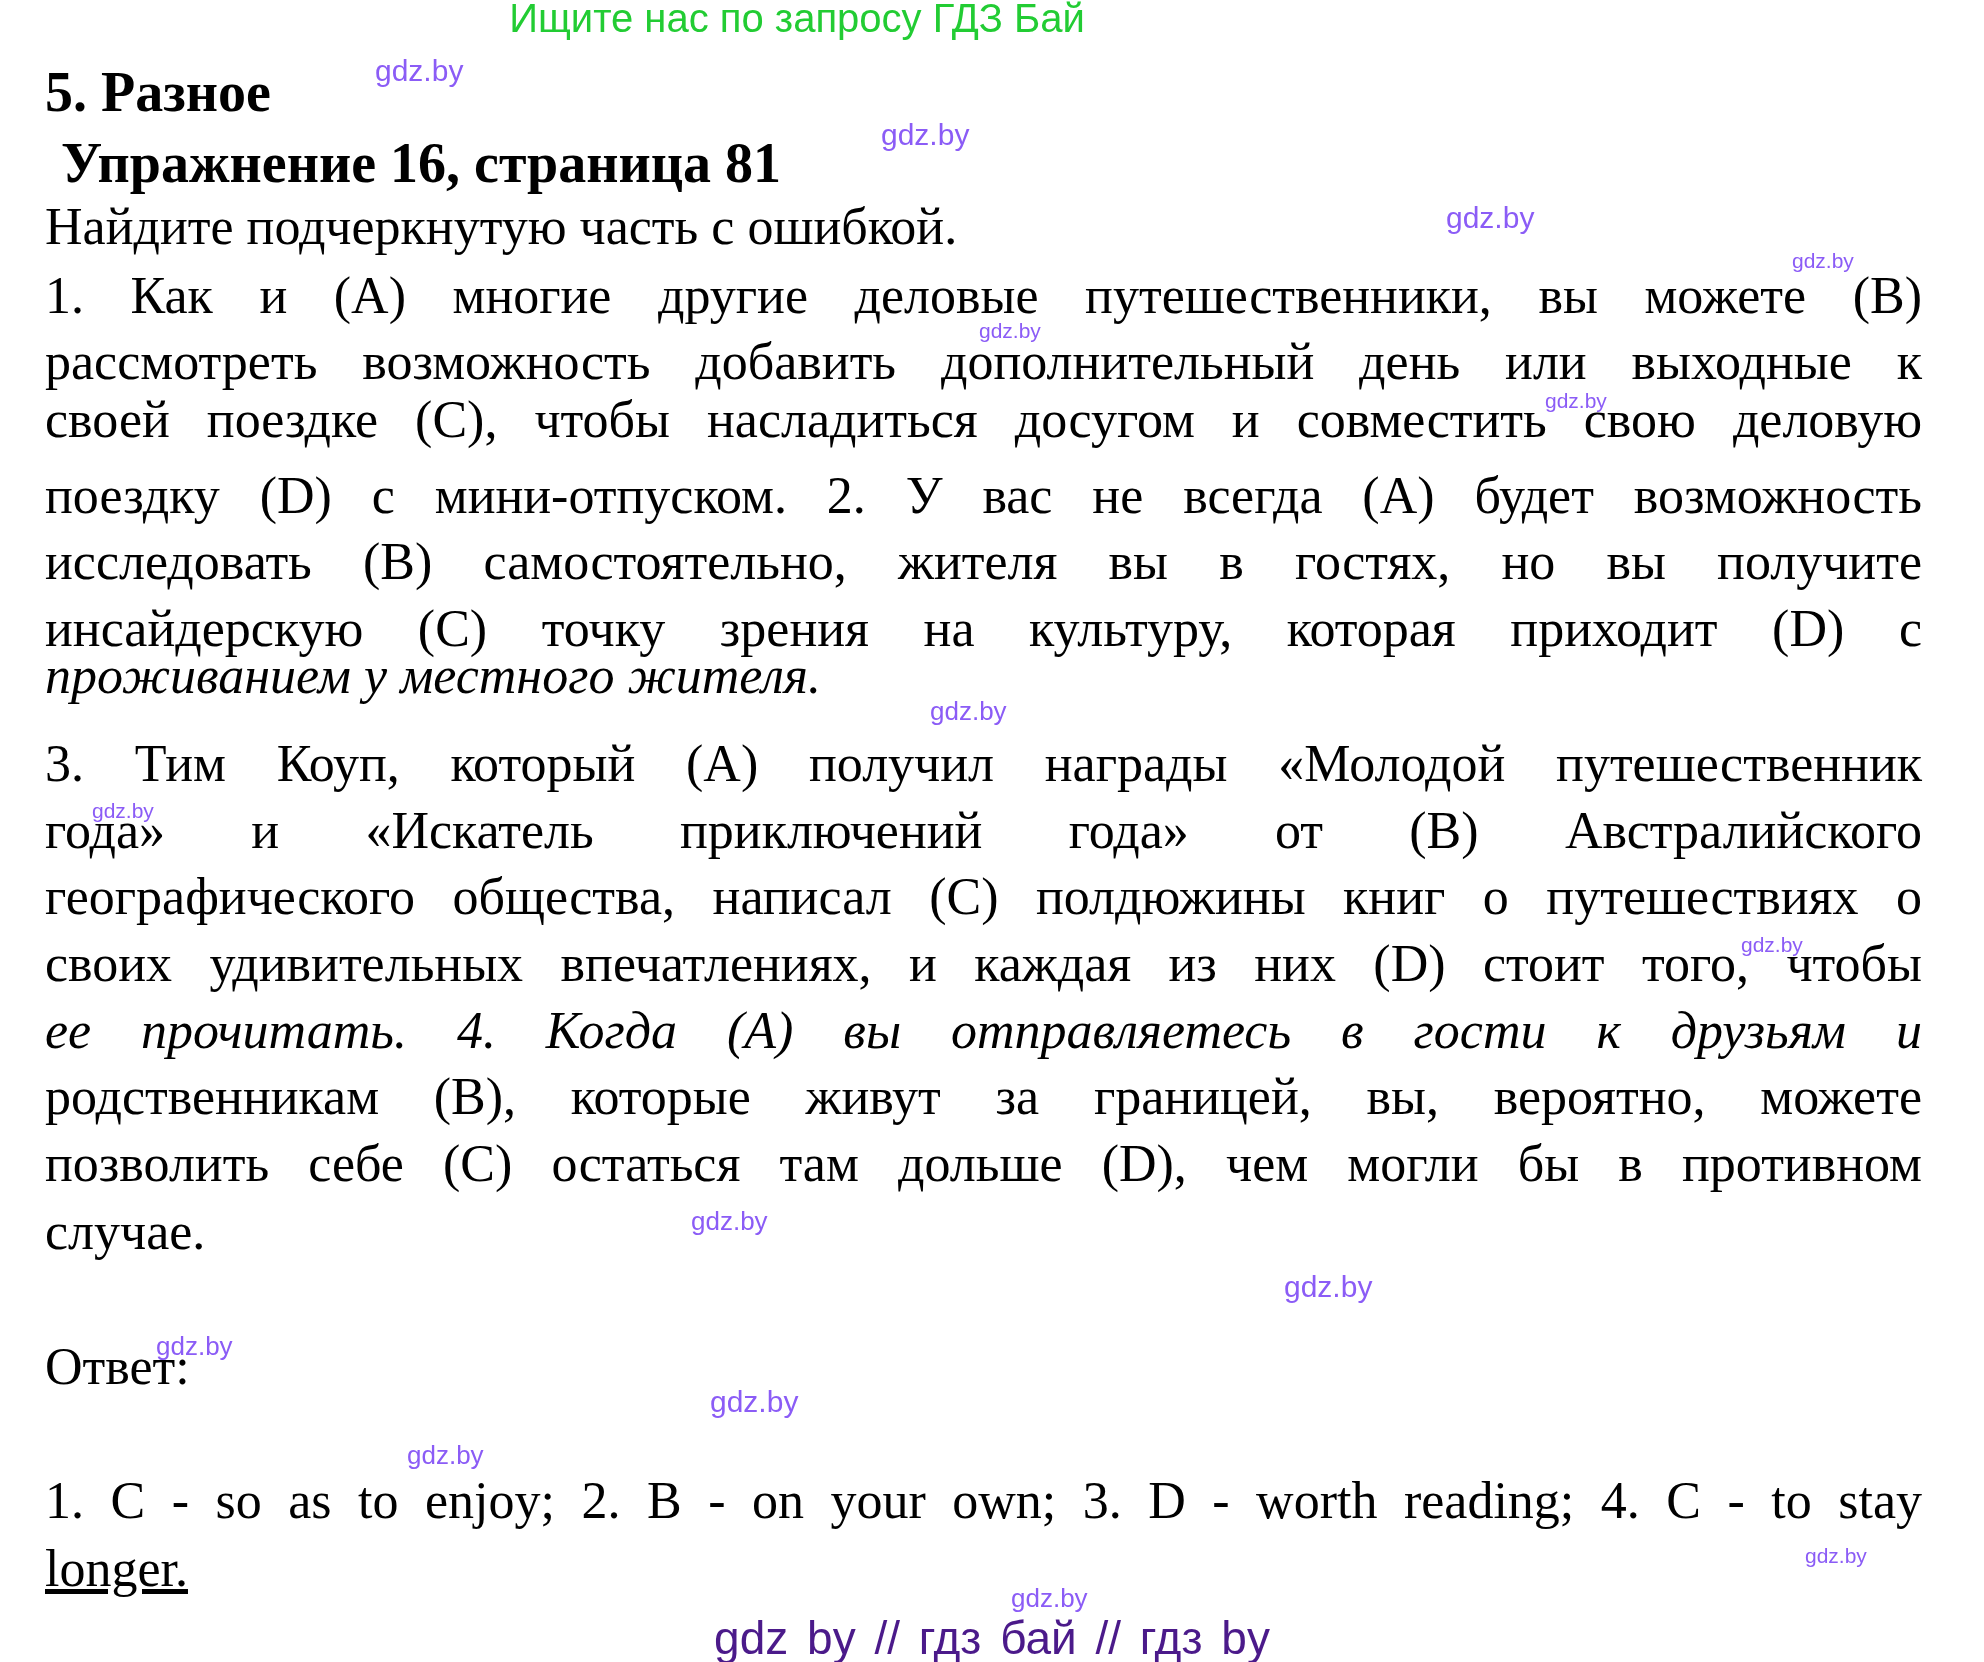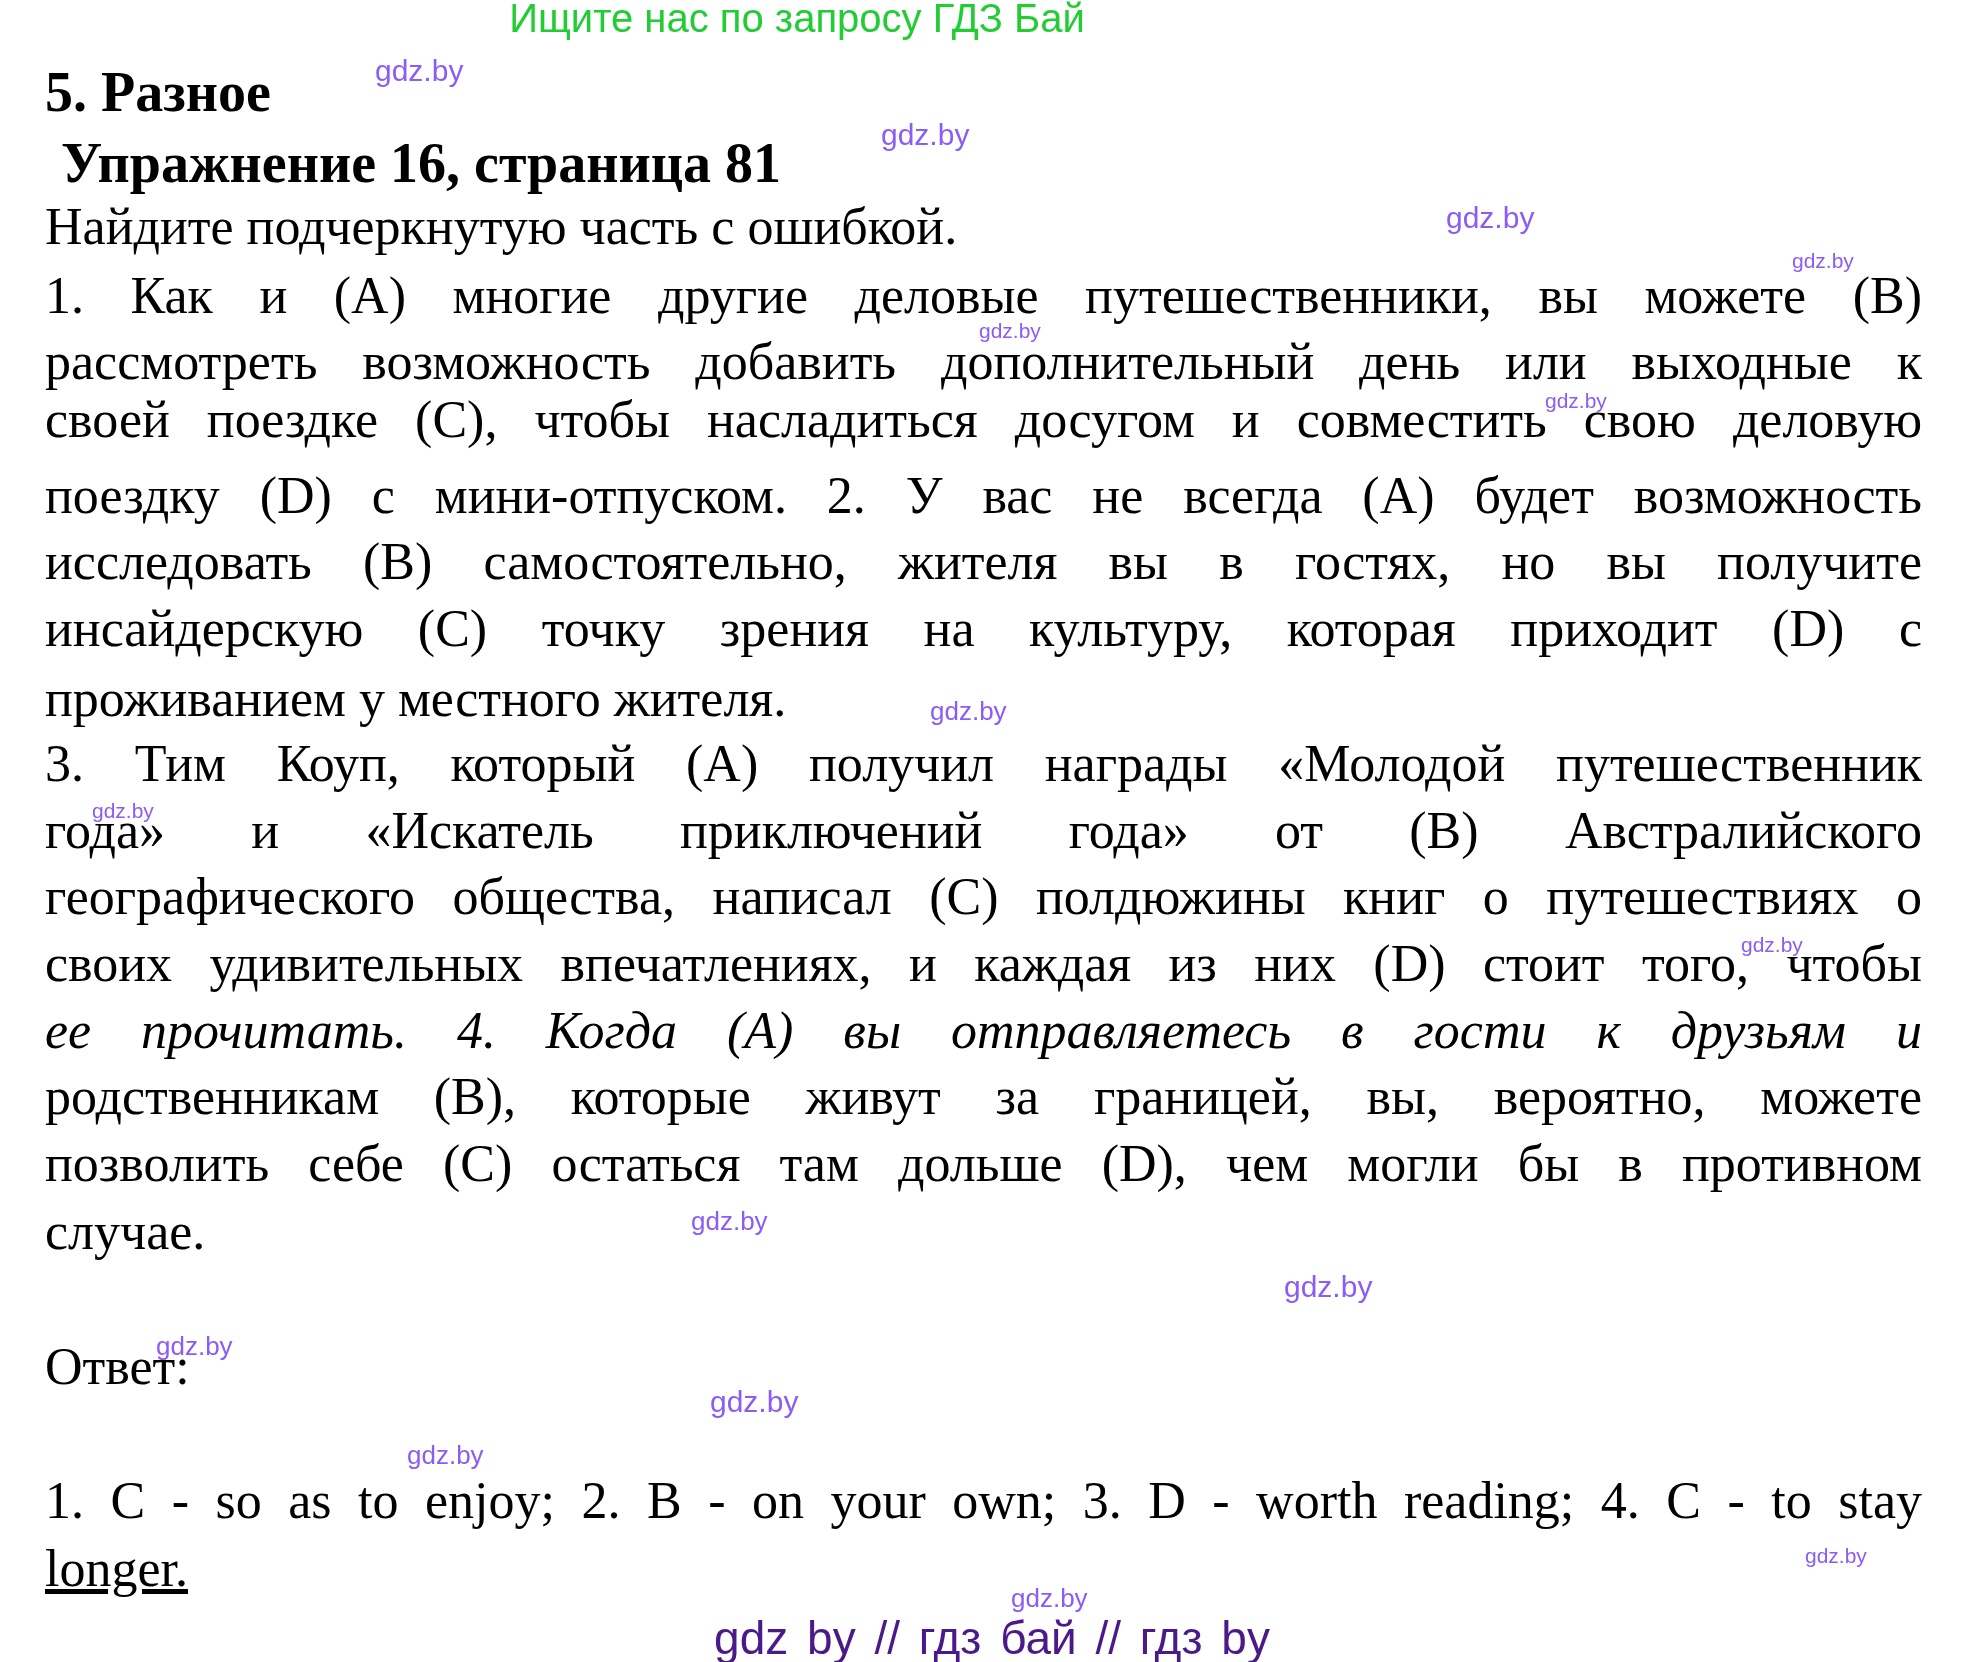--- a/index.html
+++ b/index.html
@@ -38,21 +38,21 @@
 <div class="line heading" style="top:133px;margin-left:16px;">Упражнение 16, страница 81</div>
 <div class="line" style="top:197px;">Найдите подчеркнутую часть с ошибкой.</div>
 
 <div>
   <div class="line j" style="top:266px;">1. Как и (A) многие другие деловые путешественники, вы можете (B)</div>
   <div class="line j" style="top:332px;">рассмотреть возможность добавить дополнительный день или выходные к</div>
   <div class="line j" style="top:390px;">своей поездке (C), чтобы насладиться досугом и совместить свою деловую</div>
   <div class="line j" style="top:466px;">поездку (D) с мини-отпуском. 2. У вас не всегда (A) будет возможность</div>
   <div class="line j" style="top:532px;">исследовать (B) самостоятельно, жителя вы в гостях, но вы получите</div>
   <div class="line j" style="top:599px;">инсайдерскую (C) точку зрения на культуру, которая приходит (D) с</div>
-  <div class="line" style="top:669px;">проживанием у местного жителя.</div>
+  <div class="line" style="top:646px;font-style:italic;">проживанием у местного жителя.</div>
   <div class="line j" style="top:734px;">3. Тим Коуп, который (A) получил награды «Молодой путешественник</div>
   <div class="line j" style="top:801px;">года» и «Искатель приключений года» от (B) Австралийского</div>
   <div class="line j" style="top:867px;">географического общества, написал (C) полдюжины книг о путешествиях о</div>
   <div class="line j" style="top:934px;">своих удивительных впечатлениях, и каждая из них (D) стоит того, чтобы</div>
   <div class="line j" style="top:1001px;font-style:italic;">ее прочитать. 4. Когда (A) вы отправляетесь в гости к друзьям и</div>
   <div class="line j" style="top:1067px;">родственникам (B), которые живут за границей, вы, вероятно, можете</div>
   <div class="line j" style="top:1134px;">позволить себе (C) остаться там дольше (D), чем могли бы в противном</div>
   <div class="line" style="top:1202px;">случае.</div>
 </div>
 

